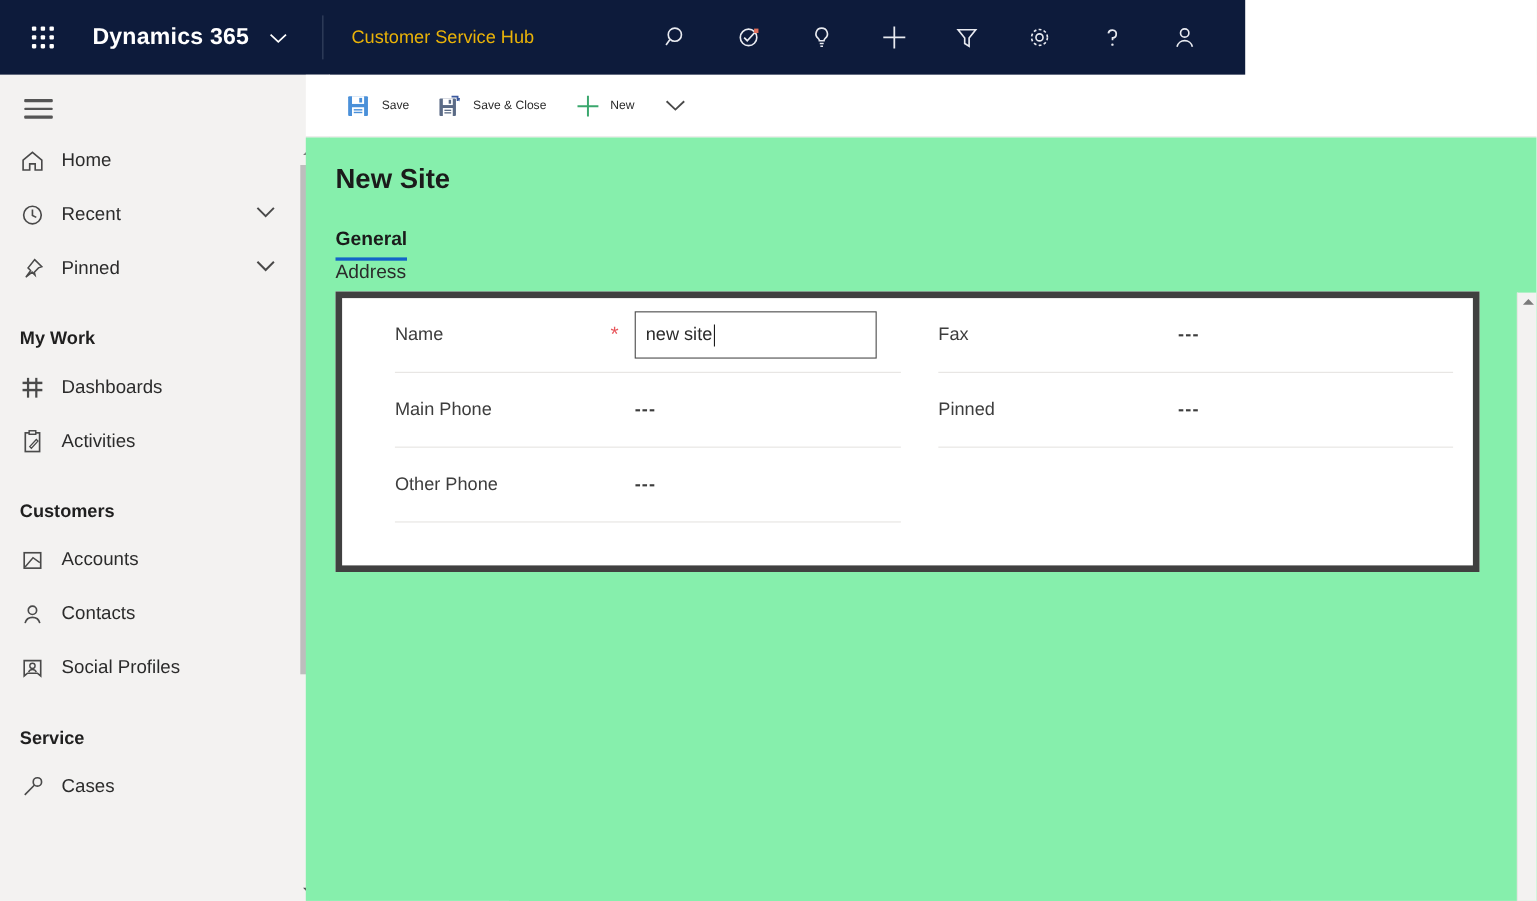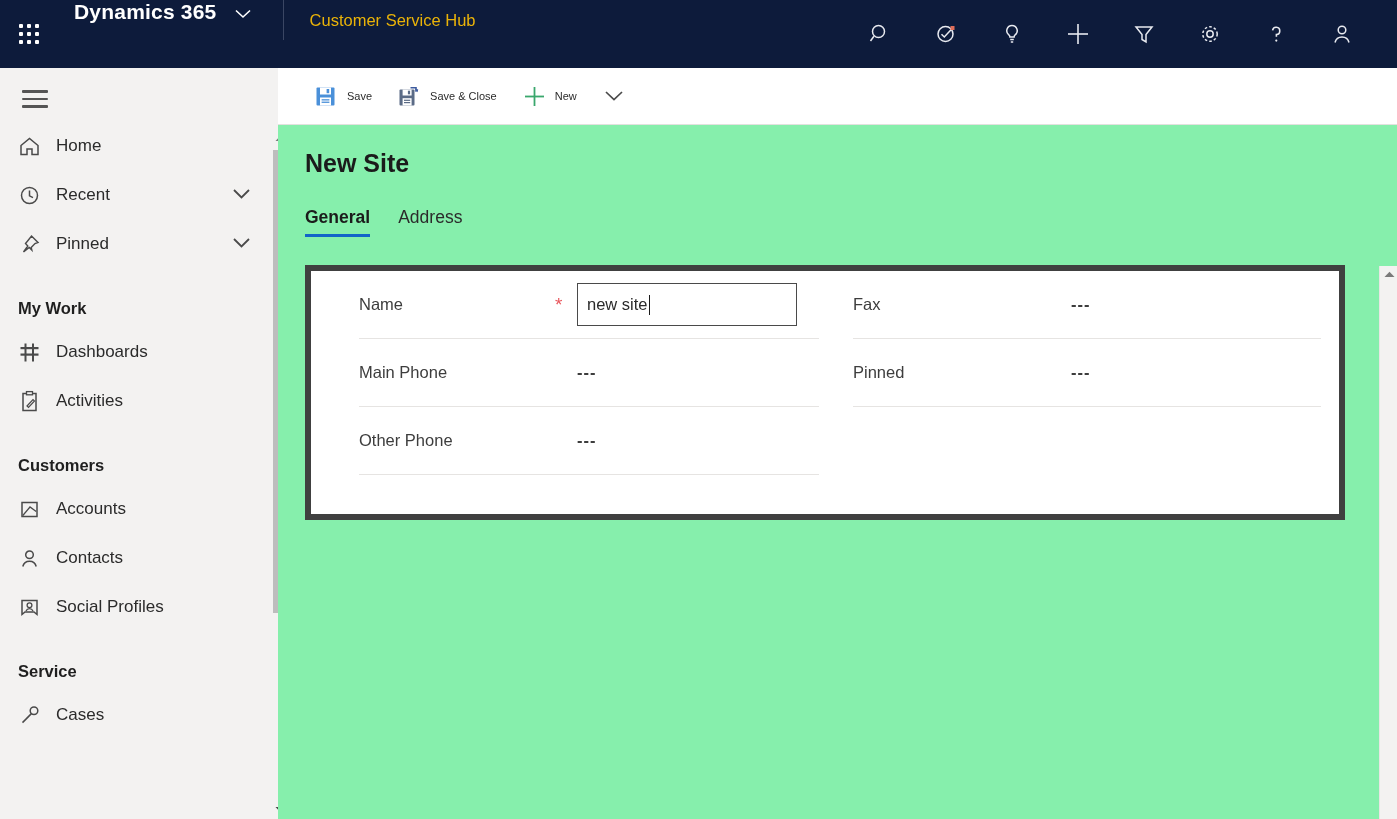--- a/index.html
+++ b/index.html
@@ -6,22 +6,22 @@
   html, body {
     width: 1397px; height: 819px;
     font-family: "Liberation Sans", sans-serif;
     background: #ffffff;
     overflow: hidden;
   }
   #app { position: relative; width: 1397px; height: 819px; background:#fff; }
 
   
   .topbar {
-    position: absolute; left:0; top:0; width:1397px; height:68px;
-    background:#0d1b3b; display:flex; align-items:flex-start;
+    position: absolute; left:0; top:0; width:1132px; height:68px;
+    background:#0d1b3b; display:flex; align-items:center;padding-left:10px;
   }
   .waffle {
     width: 58px; height:68px; display:flex; align-items:center; justify-content:center;
     cursor:pointer;
   }
   .waffle-grid { display:grid; grid-template-columns: repeat(3, 4px); grid-gap:4px; }
   .waffle-grid i { width:4px; height:4px; background:#ffffff; border-radius:1px; display:block; }
   .brand {
     color:#ffffff; font-size:21px; font-weight:bold; letter-spacing:.2px;
     margin-left:16px; cursor:pointer; white-space:nowrap;
@@ -83,21 +83,21 @@
   .cmd-chev { display:flex; align-items:center; height:57px; padding:0 14px; cursor:pointer; }
 
   
   .content {
     position:absolute; left:278px; top:125px; width:1119px; height:694px;
     background:#86efac; overflow:hidden;
   }
   .page-title {
     position:absolute; left:27px; top:24px; font-size:25px; font-weight:bold; color:#1b1b1b;
   }
-  .tabs { position:absolute; left:27px; top:82px; display:flex; }
+  .tabs { position:absolute; left:27px; top:82px; display:flex;flex-direction:column; }
   .tab {
     font-size:17.5px; color:#2b2b2b; padding-bottom:9px; margin-right:28px; cursor:pointer;
     position:relative;
   }
   .tab.active { font-weight:bold; color:#1b1b1b; }
   .tab.active::after {
     content:""; position:absolute; left:0; right:0; bottom:0; height:3px; background:#1264c8;
   }
 
   

